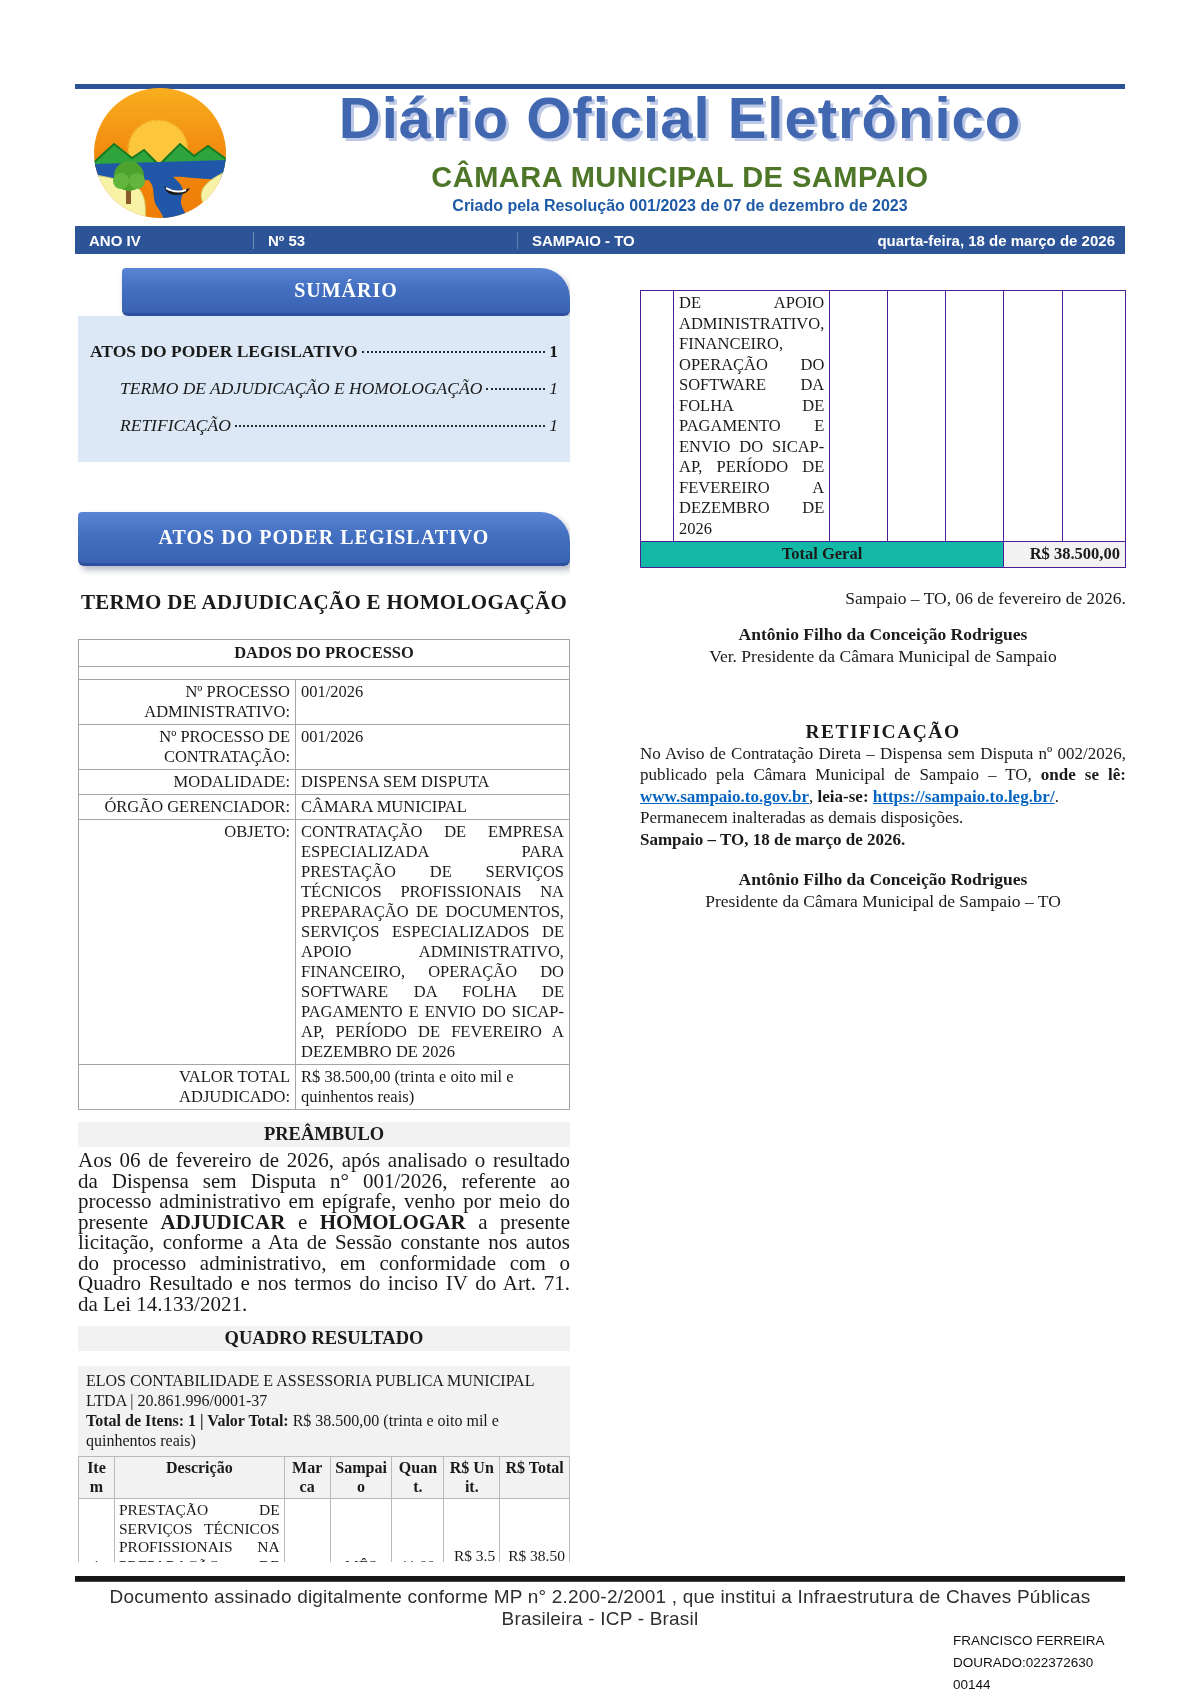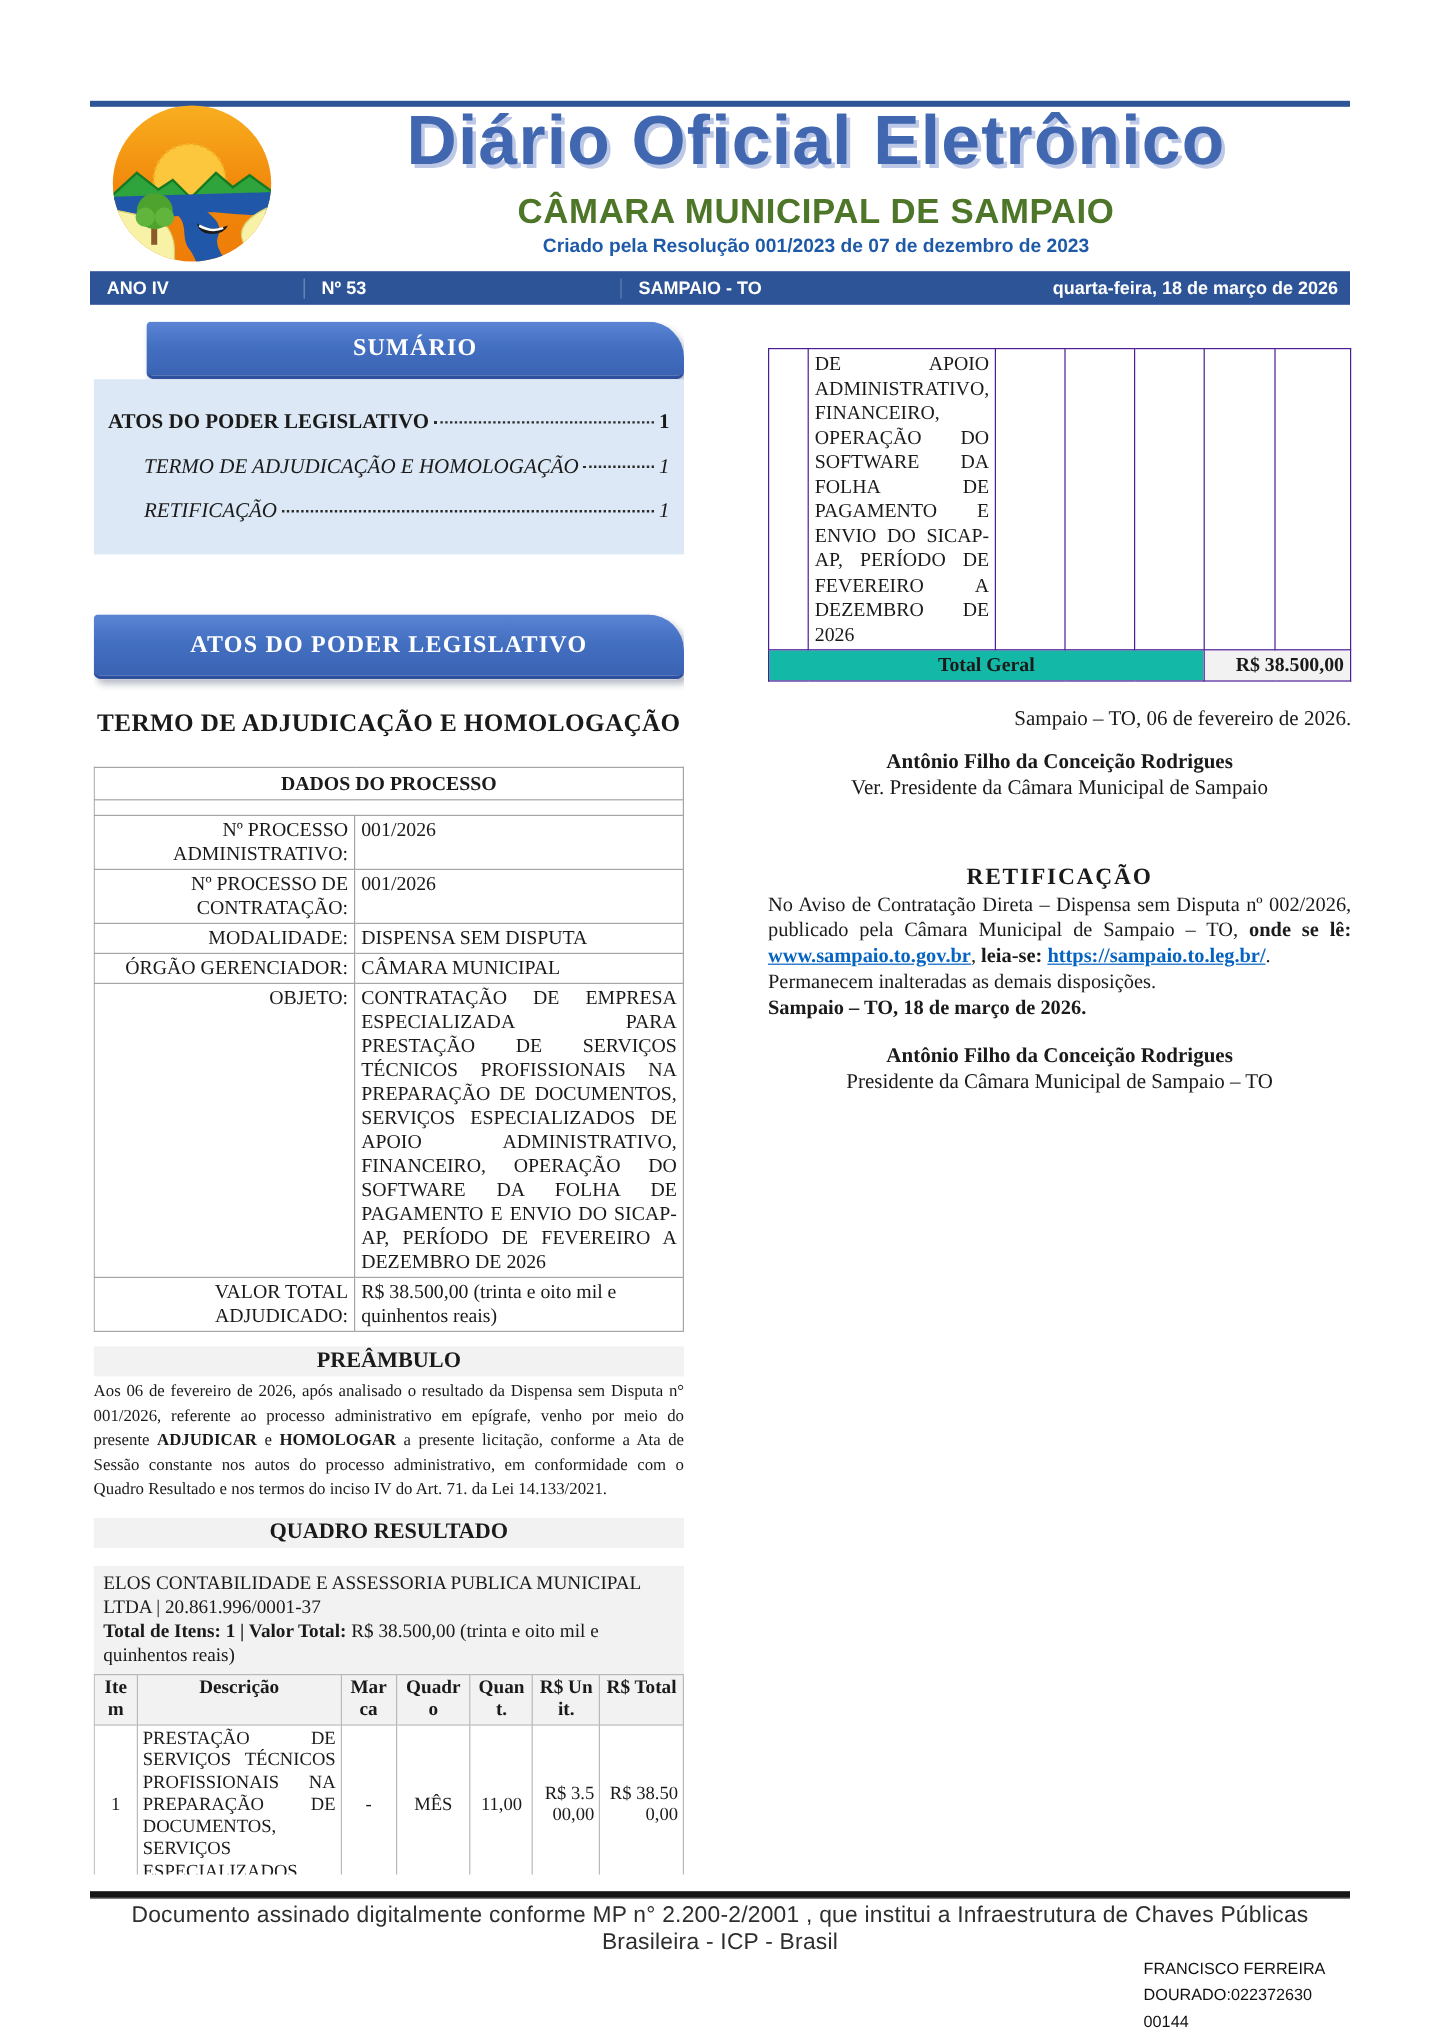--- a/index.html
+++ b/index.html
@@ -49,21 +49,21 @@
   
   .dados{margin-top:24px;width:100%;border-collapse:collapse;font-size:16.5px;line-height:20px;}
   .dados td{border:1px solid #a5a5a5;padding:2px 5px;vertical-align:top;}
   .dados .hdr{text-align:center;font-weight:bold;padding:3px 0;}
   .dados .strip{height:12px;padding:0;}
   .dados .lbl{width:206px;text-align:right;}
   .dados .just{text-align:justify;}
 
   .gray-head{margin-top:12px;background:#f2f2f2;text-align:center;font-weight:bold;
              font-size:18.5px;padding:2px 0;}
-  .body-par{margin-top:3px;text-align:justify;font-size:14px;line-height:20.5px;}
+  .body-par{margin-top:3px;text-align:justify;font-size:21px;line-height:20.5px;}
 
   
   .supplier{margin-top:15px;background:#f2f2f2;padding:5px 8px;font-size:16px;line-height:20px;}
   .items{width:100%;border-collapse:collapse;font-size:15.5px;line-height:18.5px;padding-left:36px;}
   .items th,.items td{border:1px solid #b9b9b9;padding:2px 4px;}
   .items thead th{background:#f2f2f2;font-weight:bold;text-align:center;vertical-align:top;word-break:break-all;font-size:16px;}
   .items td{vertical-align:middle;text-align:center;}
   .items .desc{text-align:justify;vertical-align:top;}
   .items .money{text-align:right;word-break:break-all;}
 
@@ -226,21 +226,21 @@
         <col style="width:62px">
           <col style="width:52px">
           <col style="width:56px">
           <col style="width:70px">
       </colgroup>
       <thead>
         <tr>
           <th>Item</th>
           <th>Descrição</th>
           <th>Marca</th>
-          <th>Quadro</th>
+          <th>Sampaio</th>
           <th>Quant.</th>
           <th>R$ Unit.</th>
           <th>R$ Total</th>
         </tr>
       </thead>
       <tbody>
         <tr>
           <td>1</td>
           <td class="desc">PRESTAÇÃO DE SERVIÇOS TÉCNICOS PROFISSIONAIS NA PREPARAÇÃO DE DOCUMENTOS, SERVIÇOS ESPECIALIZADOS</td>
           <td>-</td>

